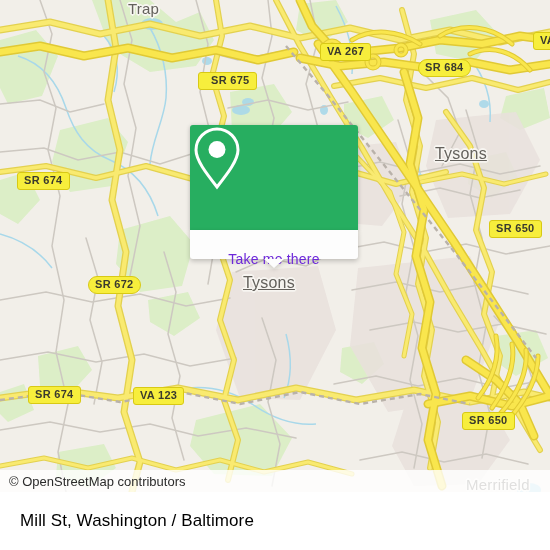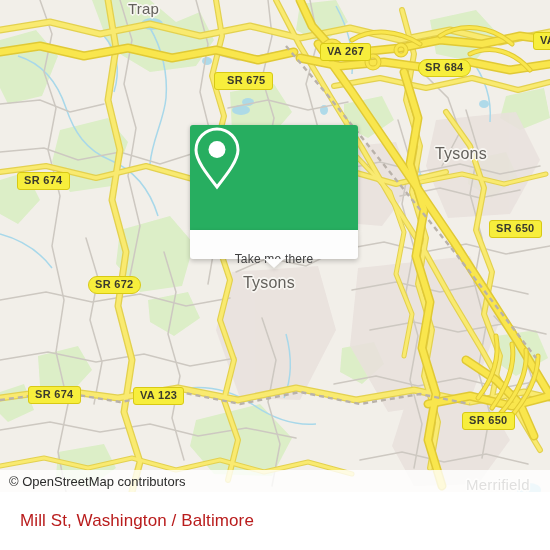--- a/index.html
+++ b/index.html
@@ -33,21 +33,21 @@
   .place{
     position:absolute;
     color:#64615c;
     font-size:15px;
     letter-spacing:.2px;
     white-space:nowrap;
     text-shadow:
       -1.6px 0 #f7f5f1, 1.6px 0 #f7f5f1, 0 -1.6px #f7f5f1, 0 1.6px #f7f5f1,
       -1.2px -1.2px #f7f5f1, 1.2px -1.2px #f7f5f1, -1.2px 1.2px #f7f5f1, 1.2px 1.2px #f7f5f1;
   }
-  .place.big{font-size:16px;}
+  .place.big{font-size:16px;text-decoration:underline;}
 
   
   .attrib{
     position:absolute;left:0;bottom:0;width:550px;height:22px;
     background:rgba(255,255,255,.80);
     display:flex;align-items:center;
     font-size:13px;color:#2b2b2b;
   }
   .attrib .txt{padding-left:9px;}
 
@@ -60,40 +60,40 @@
     box-shadow:0 1px 4px rgba(0,0,0,.25);
   }
   .callout-foot{
     height:29px;background:#fdfdfd;
     border-radius:0 0 3px 3px;
     display:flex;align-items:center;justify-content:center;
     box-shadow:0 2px 5px rgba(0,0,0,.22);
     position:relative;
   }
   .callout-foot .lbl{
-    font-size:12px;color:#404040;letter-spacing:.2px;margin-top:28px;
+    font-size:14px;color:#6d28d9;letter-spacing:.2px;margin-top:28px;
   }
   .tail{
     position:absolute;left:50%;top:29px;margin-left:-10px;
     width:0;height:0;
     border-left:10px solid transparent;
     border-right:10px solid transparent;
     border-top:9px solid #fdfdfd;
     filter:drop-shadow(0 2px 2px rgba(0,0,0,.15));
   }
 
   
   .footer{
     position:absolute;left:0;top:492px;width:550px;height:58px;
     background:#ffffff;overflow:hidden;
   }
   .footer .ftxt{
     position:absolute;left:20px;top:0;height:58px;
     display:flex;align-items:center;
-    font-size:17px;color:#b91c1c;letter-spacing:.1px;
+    font-size:17px;color:#000000;letter-spacing:.1px;
   }
   .logo{
     position:absolute;right:14px;top:0;height:58px;
     display:flex;align-items:center;gap:3px;
   }
   .logo .word{
     font-size:31px;color:#1b1b1b;letter-spacing:-.6px;
     font-family:"DejaVu Sans","Liberation Sans",sans-serif;
     line-height:31px;
   }
@@ -279,21 +279,21 @@
           </g>
         </g>
       </g>
     </svg>
 
     <div class="place" style="left:128px;top:0px;">Trap</div>
     <div class="place big" style="left:435px;top:145px;">Tysons</div>
     <div class="place big" style="left:243px;top:274px;">Tysons</div>
     <div class="place" style="left:466px;top:476px;">Merrifield</div>
 
-    <div class="shield" style="left:214px;top:72px;padding-left:12px;">SR 675</div>
+    <div class="shield" style="left:198px;top:72px;padding-left:12px;">SR 675</div>
     <div class="shield" style="left:320px;top:43px;">VA 267</div>
     <div class="shield" style="left:418px;top:59px;border-radius:9px;">SR 684</div>
     <div class="shield" style="left:533px;top:32px;">VA</div>
     <div class="shield" style="left:17px;top:172px;">SR 674</div>
     <div class="shield" style="left:489px;top:220px;">SR 650</div>
     <div class="shield" style="left:88px;top:276px;border-radius:9px;">SR 672</div>
     <div class="shield" style="left:28px;top:386px;">SR 674</div>
     <div class="shield" style="left:133px;top:387px;text-align:center;">VA 123</div>
     <div class="shield" style="left:462px;top:412px;">SR 650</div>
 

